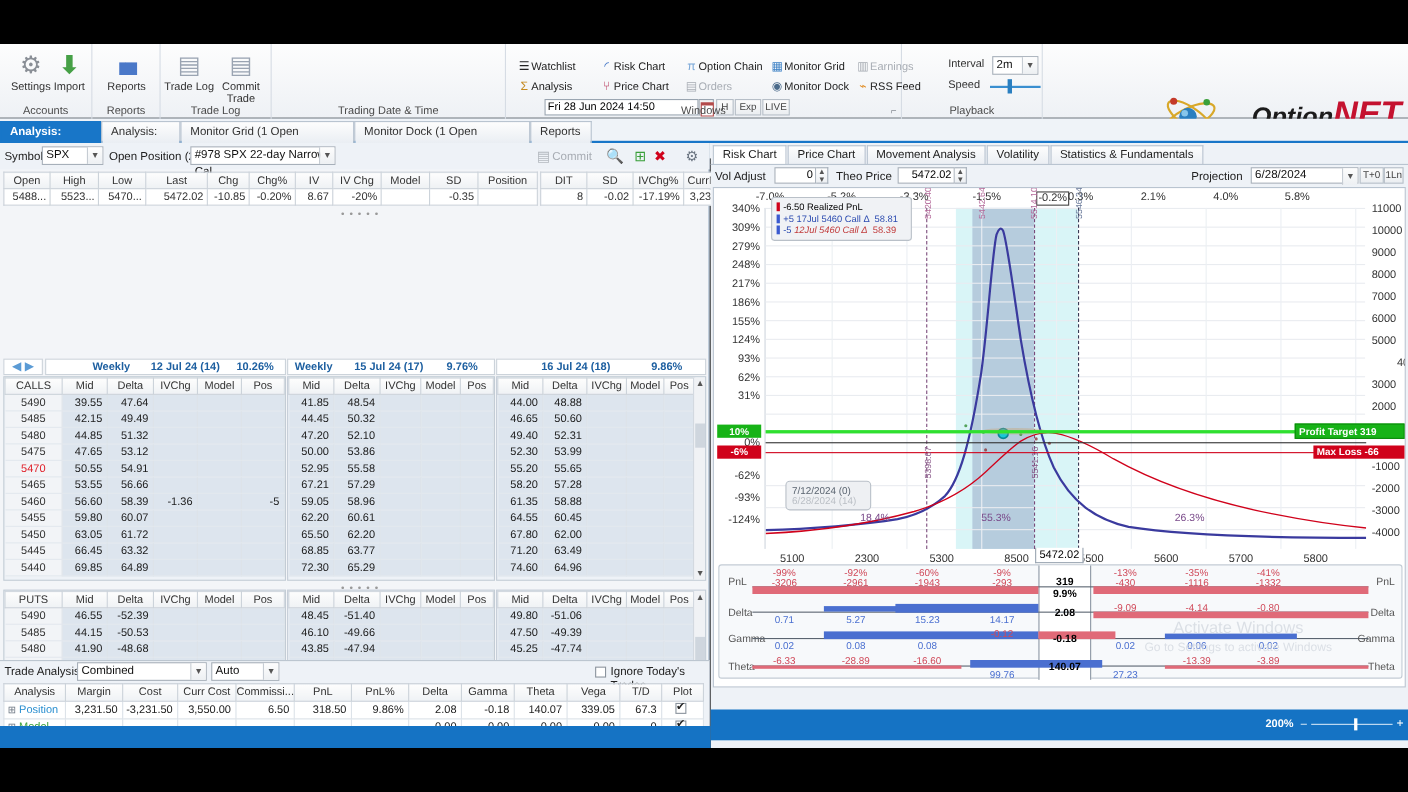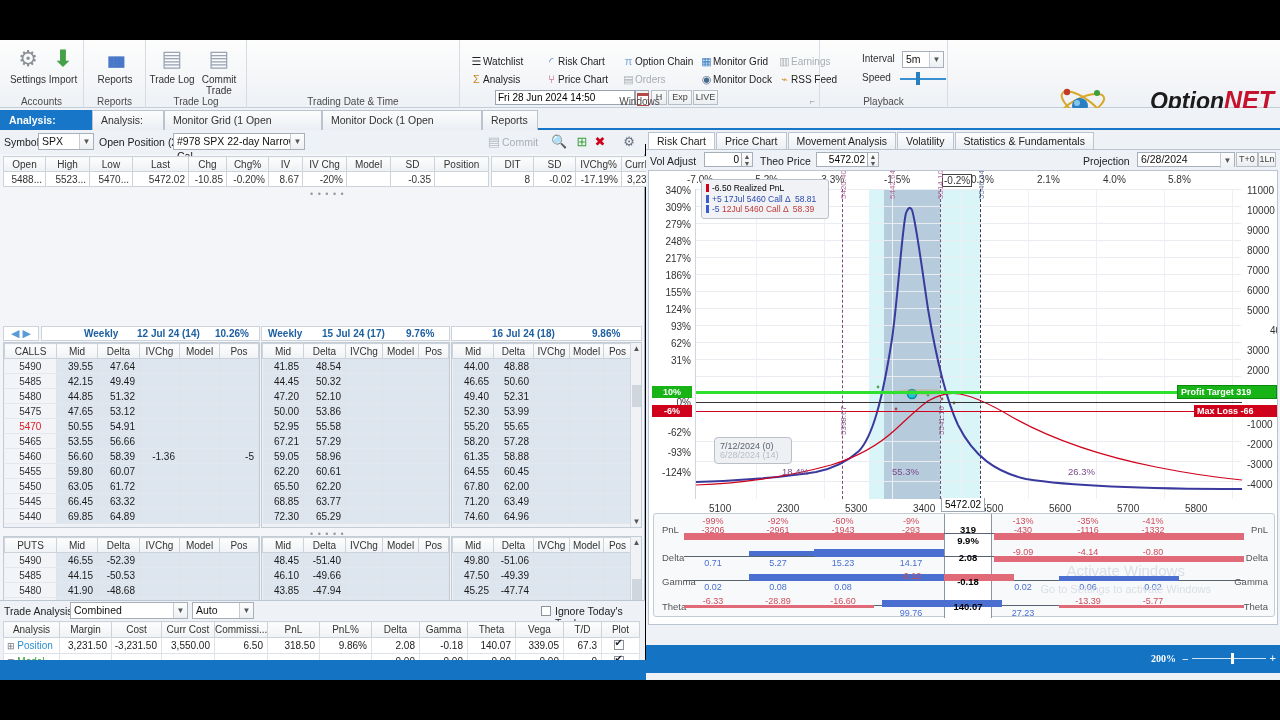--- a/index.html
+++ b/index.html
@@ -49,21 +49,21 @@
   .wbtn { position:absolute; height:16px; font-size:10px; line-height:16px; color:#222; white-space:nowrap;}
   .wbtn .wi { display:inline-block; width:13px; text-align:center; font-size:11px; }
   .wbtn.dim { color:#a8adb4; }
   .dialog-launch { position:absolute; right:4px; bottom:2px; font-size:9px; color:#8a8f96; }
   .pl-row { position:absolute; font-size:10px; color:#333; }
 
   
   .logo-wrap { position:absolute; right:4px; top:42px; width:220px; height:56px; }
   .logo-text { position:absolute; right:2px; top:4px; text-align:right; }
   .logo-opt { font-size:23px; font-style:italic; font-weight:bold; color:#1b1b1b; }
-  .logo-net { font-size:25px; font-weight:bold; color:#c4122f; font-style:italic;}
+  .logo-net { font-size:31px; font-weight:bold; color:#c4122f; font-style:italic;}
   .logo-exp { font-size:12.5px; letter-spacing:3.5px; color:#4a4a4a; display:block; margin-top:-5px;}
   .logo-ver { font-size:9px; color:#333; display:block; text-align:right; margin-top:1px;}
   .atom { position:absolute; left:0; top:2px; width:52px; height:46px; }
 
   
   .doctabs { position:absolute; left:0; top:108px; width:1280px; height:22px; background:#eff3f8;
              border-bottom:2px solid #1876c8; }
   .dtab { position:absolute; top:2px; height:20px; line-height:19px; font-size:10.5px;
           border:1px solid #b9c4d0; border-bottom:none; background:linear-gradient(#fdfdfd,#eaeef3);
           color:#333; padding:0 8px; }
@@ -201,21 +201,21 @@
              border-left:1px solid #8a95a2; border-right:1px solid #8a95a2; }
   .mcval { position:absolute; width:48px; text-align:center; font-size:9.5px; font-weight:bold; }
 
   
   .wm { position:absolute; right:66px; bottom:26px; text-align:center; color:#d6dbe2;
         font-size:15px; line-height:18px; opacity:.85; pointer-events:none; }
   .wm small { font-size:11px; display:block; }
 
   
   .statusbar { position:absolute; left:646px; top:645px; width:634px; height:28px; background:#1573c4; }
-  .zoomlab { position:absolute; right:104px; top:8px; font-size:10px; color:#fff; font-weight:bold;font-family:Liberation Serif, serif; }
+  .zoomlab { position:absolute; right:104px; top:8px; font-size:10px; color:#fff; font-weight:bold; }
   .zminus { position:absolute; right:92px; top:8px; font-size:10px; color:#fff; }
   .ztrack { position:absolute; right:14px; top:13px; width:74px; height:1px; background:#cfe3f5; }
   .zthumb { position:absolute; right:46px; top:8px; width:3px; height:11px; background:#fff; }
   .zplus { position:absolute; right:4px; top:7px; font-size:11px; color:#fff; }
   .leftblue { position:absolute; left:0; top:660px; width:646px; height:20px; background:#1573c4; }
 </style>
 </head>
 <body>
 
 <div id="app">
@@ -293,21 +293,21 @@
       <div class="wbtn dim" style="left:318px;top:13px;"><span class="wi">▥</span><span>Earnings</span></div>
       <div class="wbtn" style="left:318px;top:31px;"><span class="wi" style="color:#e08a1f;">⌁</span><span>RSS Feed</span></div>
       <div class="glabel">Windows</div>
       <div class="dialog-launch">⌐</div>
     </div>
 
     <div class="rgroup" style="left:820px;width:128px;">
 
       <div class="pl-row" style="left:42px;top:13px;">Interval</div>
       <div class="combo" style="left:82px;top:11px;width:42px;">
-        <span>5m</span>
+        <span>2m</span>
         <span class="car">▼</span>
       </div>
       <div class="pl-row" style="left:42px;top:32px;">Speed</div>
       <div style="position:absolute;left:80px;top:38px;width:46px;height:2px;background:#3a8fd0;"></div>
       <div style="position:absolute;left:96px;top:32px;width:4px;height:13px;background:#2a7fc0;"></div>
       <div class="glabel">Playback</div>
     </div>
 
     <div class="logo-wrap">
       <svg class="atom" viewBox="0 0 52 46">
@@ -1238,27 +1238,27 @@
       <div class="ylab2" style="left:598px;top:268px;">-2000</div>
       <div class="ylab2" style="left:598px;top:288px;">-3000</div>
       <div class="ylab2" style="left:598px;top:308px;">-4000</div>
 
       <div class="tagL" style="left:528px;top:214px;width:100px;background:#17b317;border:1px solid #0a8a0a;">Profit Target  319</div>
       <div class="tagL" style="left:545px;top:234px;width:83px;background:#d0021b;">Max Loss  -66</div>
 
       <div class="legendbox">
         <div><span class="sw" style="background:#d0021b;"></span><span>-6.50 Realized PnL</span></div>
         <div><span class="sw" style="background:#3a5ad0;"></span><span style="color:#2a4ab0;">+5</span> <span style="color:#2a4ab0;">17Jul 5460 Call Δ</span> &nbsp;<span style="color:#2a4ab0;">58.81</span></div>
-        <div><span class="sw" style="background:#3a5ad0;"></span><span style="color:#2a4ab0;">-5</span> <span style="color:#c03a3a;">12Jul 5460 Call Δ</span> &nbsp;<span style="color:#c03a3a;">58.39</span></div>
+        <div><span class="sw" style="background:#3a5ad0;"></span><span style="color:#2a4ab0;">-5</span> <span style="color:#c03a3a;font-style:italic;">12Jul 5460 Call Δ</span> &nbsp;<span style="color:#c03a3a;">58.39</span></div>
       </div>
 
       <div class="xlab" style="left:60px;top:332px;">5100</div>
       <div class="xlab" style="left:128px;top:332px;">2300</div>
       <div class="xlab" style="left:196px;top:332px;">5300</div>
-      <div class="xlab" style="left:264px;top:332px;">3400</div>
+      <div class="xlab" style="left:264px;top:332px;">8500</div>
       <div class="xlab" style="left:332px;top:332px;">5500</div>
       <div class="xlab" style="left:400px;top:332px;">5600</div>
       <div class="xlab" style="left:468px;top:332px;">5700</div>
       <div class="xlab" style="left:536px;top:332px;">5800</div>
       <div class="xbox" style="left:292px;top:327px;">5472.02</div>
 
       <div class="matrix">
         <div class="mcenter" style="left:290px;"></div>
 
         <div class="mrow" style="top:4px;">
@@ -1324,21 +1324,21 @@
           <div class="maxis" style="left:30px;top:6px;width:560px;"></div>
           <div class="mbar neg" style="left:30px;top:6px;width:190px;height:3px;"></div>
           <div class="mbar pos" style="left:228px;top:1px;width:120px;height:7px;"></div>
           <div class="mbar neg" style="left:405px;top:6px;width:185px;height:3px;"></div>
           <div class="mval r" style="left:30px;top:-3px;width:58px;">-6.33</div>
           <div class="mval r" style="left:95px;top:-3px;width:58px;">-28.89</div>
           <div class="mval r" style="left:160px;top:-3px;width:58px;">-16.60</div>
           <div class="mval b" style="left:228px;top:9px;width:58px;">99.76</div>
           <div class="mval b" style="left:340px;top:9px;width:58px;">27.23</div>
           <div class="mval r" style="left:405px;top:-3px;width:58px;">-13.39</div>
-          <div class="mval r" style="left:470px;top:-3px;width:58px;">-5.77</div>
+          <div class="mval r" style="left:470px;top:-3px;width:58px;">-3.89</div>
           <div class="mcval b" style="left:290px;top:2px;">140.07</div>
           <div class="mlabel" style="right:6px;top:2px;">Theta</div>
         </div>
 
         <div class="mrow" style="top:110px;">
 
           <div class="mbar pos" style="left:160px;top:0;width:130px;height:7px;"></div>
           <div class="mbar pos" style="left:340px;top:0;width:130px;height:7px;"></div>
 
         </div>

